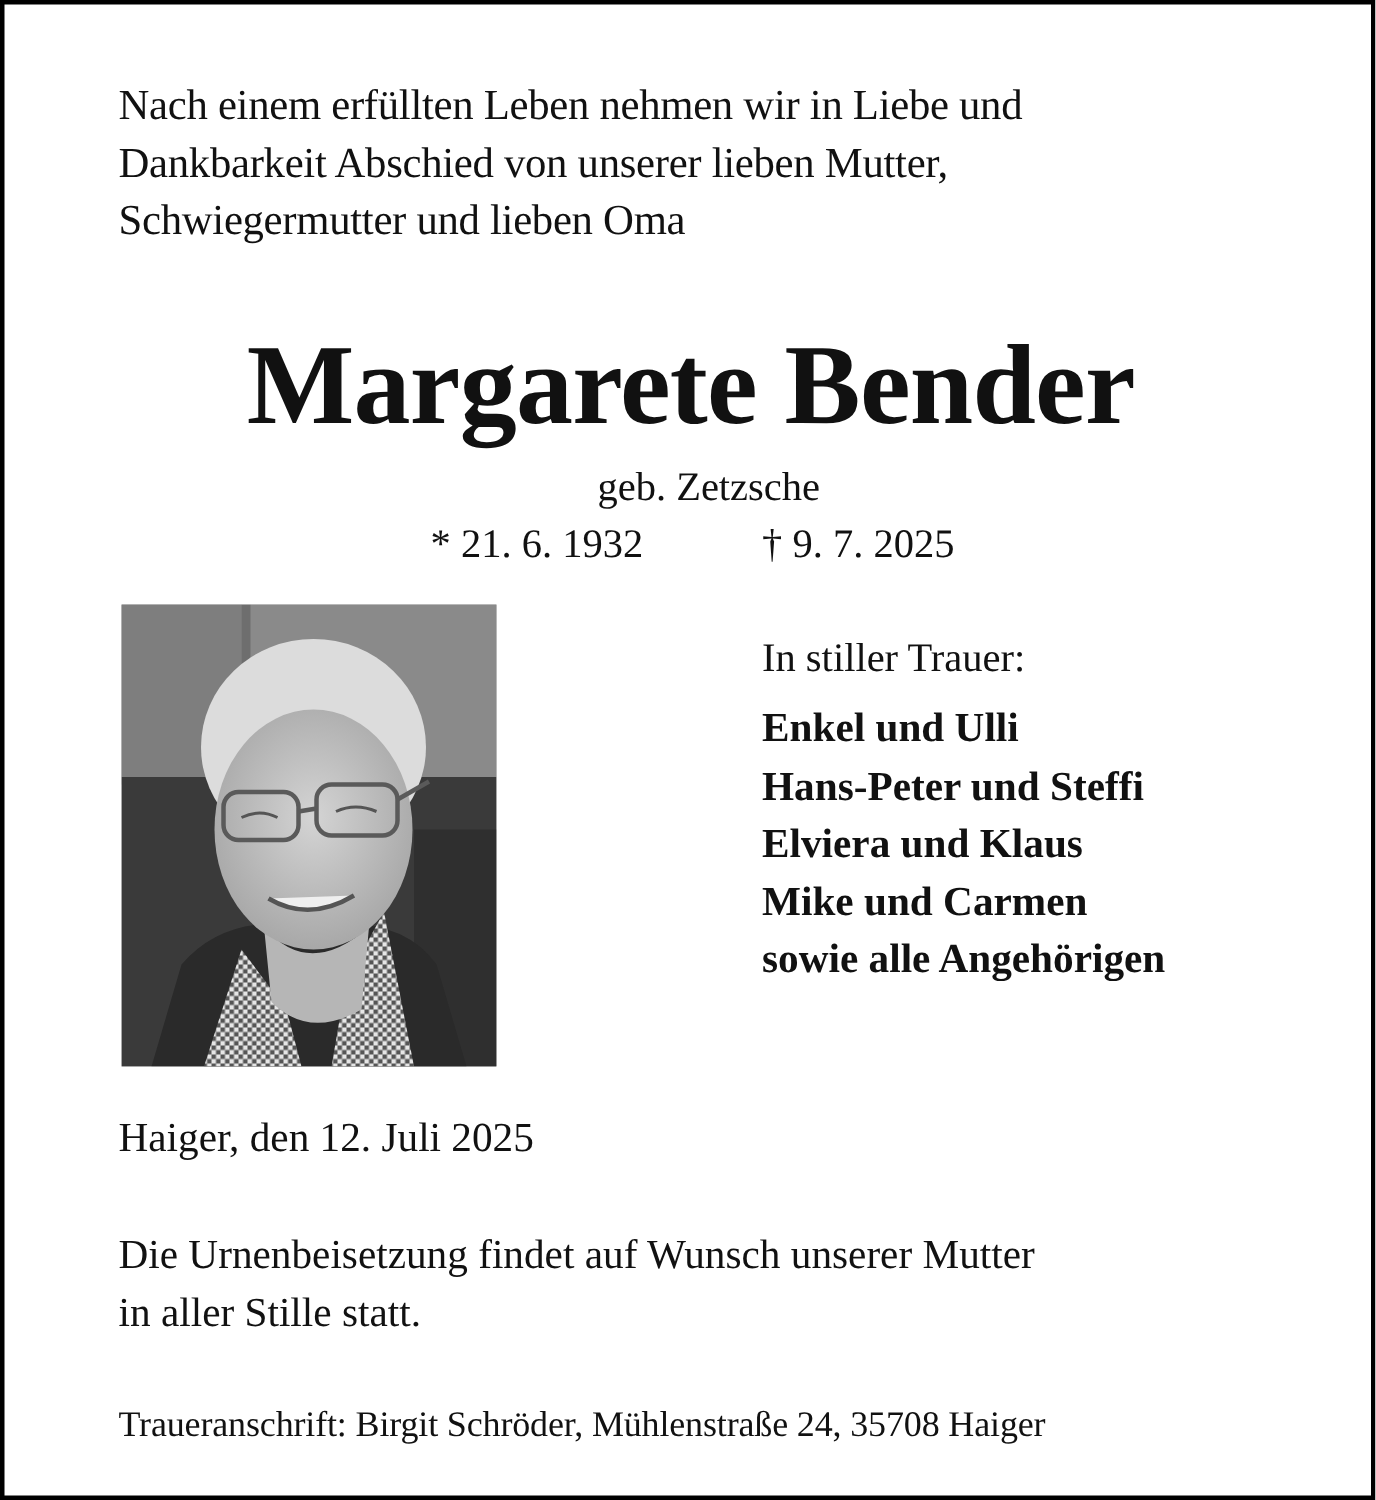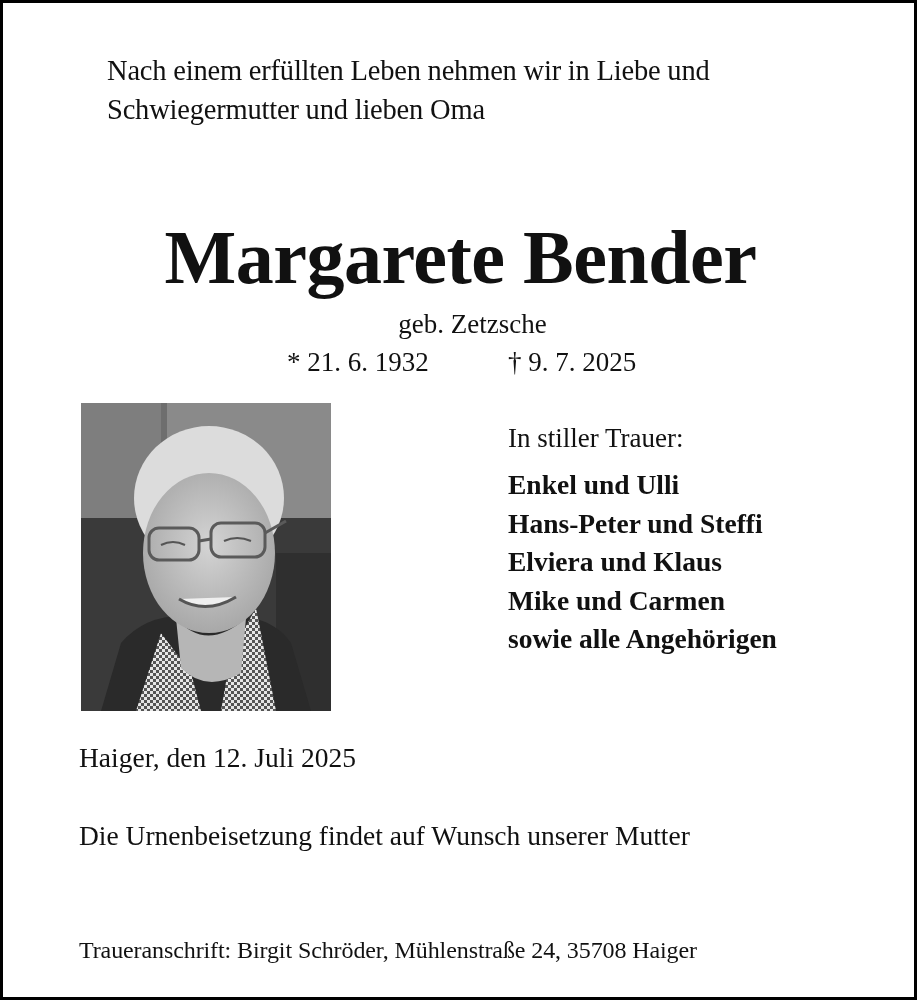--- a/index.html
+++ b/index.html
@@ -1,40 +1,41 @@
 <!DOCTYPE html>
 <html><head>
 <meta charset="utf-8">
 <style>
   html, body { margin:0; padding:0; background:#fff; }
   body { width:917px; height:1000px; position:relative; overflow:hidden; font-family:"Liberation Serif","DejaVu Serif",serif; color:#111; }
   .frame { position:absolute; left:0; top:0; width:911px; height:994px; border:3px solid #000; }
   .t { position:absolute; white-space:nowrap; }
   .intro { left:79px; top:52px; font-size:28.5px; line-height:38.5px; letter-spacing:-0.2px; }
-  .intro div { white-space:nowrap;margin-left:28px; }
+  .intro div { white-space:nowrap; }
   .name { left:0; width:917px; text-align:center; top:212px; font-size:76px; font-weight:bold; letter-spacing:-0.5px; line-height:90px; padding-left:4px; box-sizing:border-box; }
   .maiden { left:0; width:917px; text-align:center; top:308px; font-size:27px; line-height:32px; padding-left:28px; box-sizing:border-box; }
   .born { left:287px; top:345px; font-size:27px; line-height:34px; }
   .died { left:508px; top:345px; font-size:27px; line-height:34px; }
   .photo { position:absolute; left:81px; top:403px; width:250px; height:308px; background:#808080; overflow:hidden; }
   .mourn { left:508px; top:420px; font-size:27px; line-height:36px;text-align:center; }
   .family { left:508px; top:466px; font-size:27.5px; line-height:38.6px; font-weight:bold; }
   .family div { white-space:nowrap; }
   .place { left:79px; top:740px; font-size:27.5px; line-height:36px; }
   .burial { left:79px; top:817px; font-size:27.5px; line-height:38.5px; }
   .burial div { white-space:nowrap; }
   .address { left:79px; top:932px; font-size:24px; line-height:36px; letter-spacing:-0.1px; }
 </style>
 </head>
 <body>
 
 <div class="frame"></div>
 
 <div class="t intro">
   <div>Nach einem erfüllten Leben nehmen wir in Liebe und</div>
+  <div>Dankbarkeit Abschied von unserer lieben Mutter,</div>
   <div>Schwiegermutter und lieben Oma</div>
 </div>
 
 <div class="t name">Margarete Bender</div>
 <div class="t maiden">geb. Zetzsche</div>
 <div class="t born">* 21. 6. 1932</div>
 <div class="t died">† 9. 7. 2025</div>
 
 <div class="photo">
   <svg width="250" height="308" viewBox="0 0 250 308">
@@ -86,15 +87,16 @@
   <div>Hans-Peter und Steffi</div>
   <div>Elviera und Klaus</div>
   <div>Mike und Carmen</div>
   <div>sowie alle Angehörigen</div>
 </div>
 
 <div class="t place">Haiger, den 12. Juli 2025</div>
 
 <div class="t burial">
   <div>Die Urnenbeisetzung findet auf Wunsch unserer Mutter</div>
+  <div>in aller Stille statt.</div>
 </div>
 
 <div class="t address">Traueranschrift: Birgit Schröder, Mühlenstraße 24, 35708 Haiger</div>
 
 </body></html>

